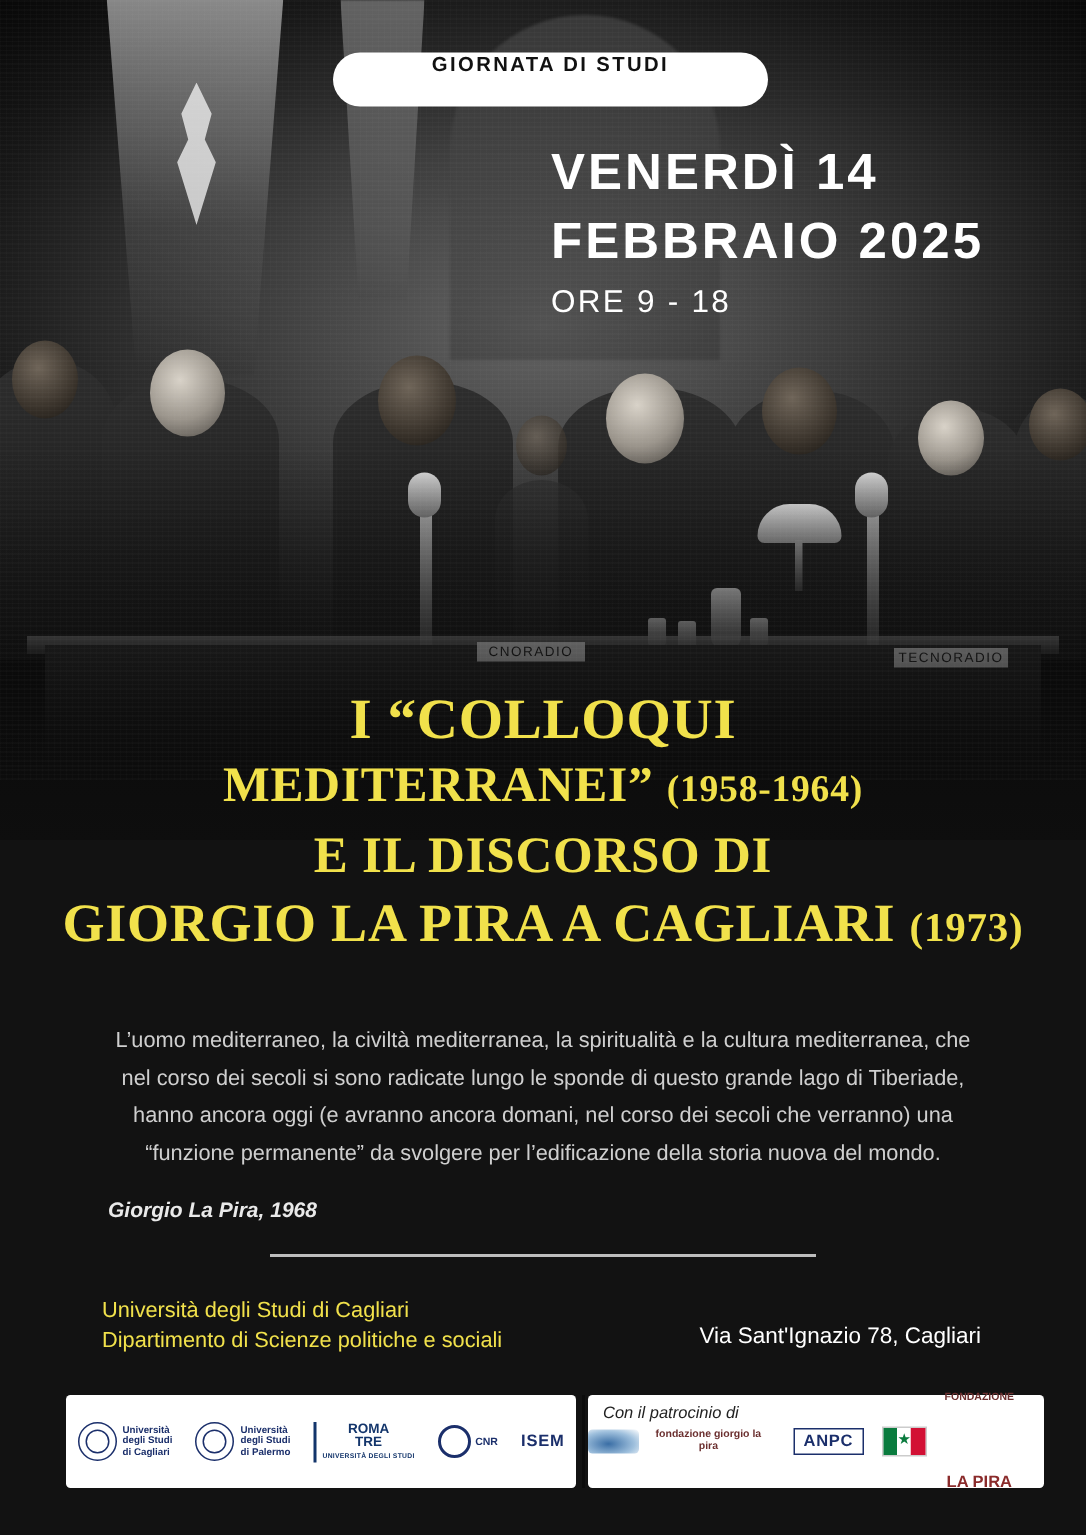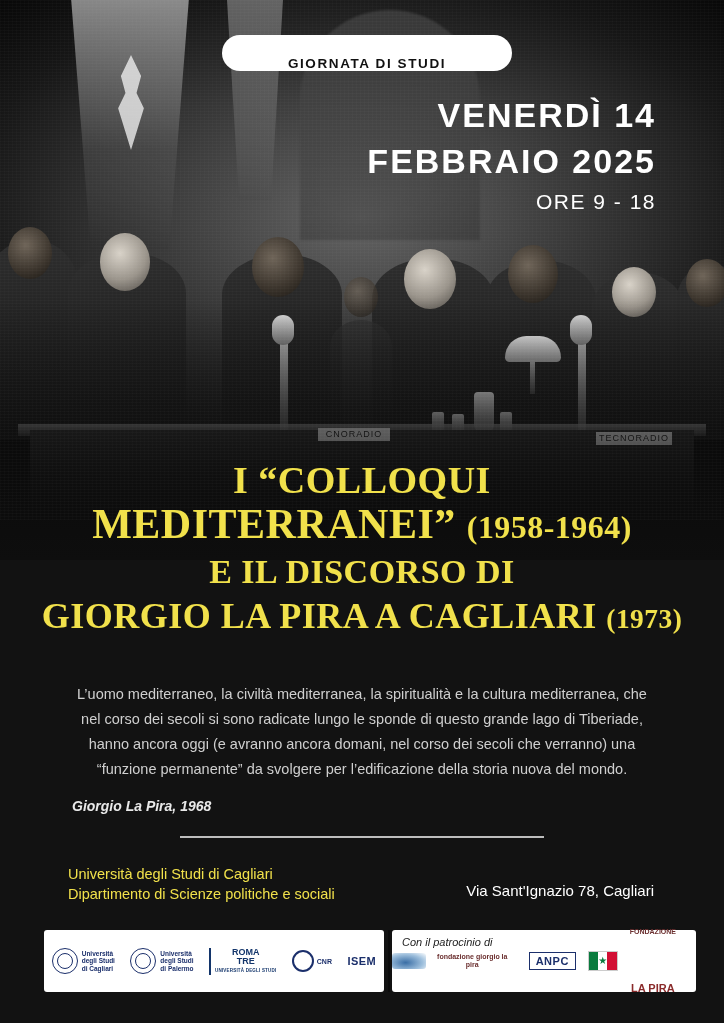--- a/index.html
+++ b/index.html
@@ -154,32 +154,32 @@
     pointer-events: none;
   }
 
   
   .pill {
     position: absolute;
     left: 222px; top: 35px;
     width: 290px; height: 36px;
     background: #ffffff;
     border-radius: 18px;
-    display: flex; align-items: flex-end; justify-content: center;
+    display: flex; align-items: flex-start; justify-content: center;
     color: #111;
     font-size: 13.5px;
     font-weight: bold;
     letter-spacing: 1.6px;
   }
 
   
   .date-block {
     position: absolute;
     right: 68px; top: 92px;
-    text-align: right;
+    text-align: left;
     color: #ffffff;
   }
   .date-line {
     font-size: 34px;
     font-weight: bold;
     letter-spacing: 2px;
     line-height: 46px;
     white-space: nowrap;
   }
   .date-time {
@@ -198,21 +198,21 @@
     color: #f1e14b;
     font-family: "Liberation Serif", serif;
     font-weight: bold;
     letter-spacing: 0.5px;
   }
   .title .l {
     line-height: 44px;
     white-space: nowrap;
   }
   .t1 { font-size: 38px; }
-  .t2 { font-size: 42px; }
+  .t2 { font-size: 33px; }
   .t3 { font-size: 34px; }
   .t4 { font-size: 36px; }
   .small-paren { font-size: 0.76em; }
 
   
   .quote {
     position: absolute;
     left: 72px; top: 682px;
     width: 580px;
     text-align: center;

